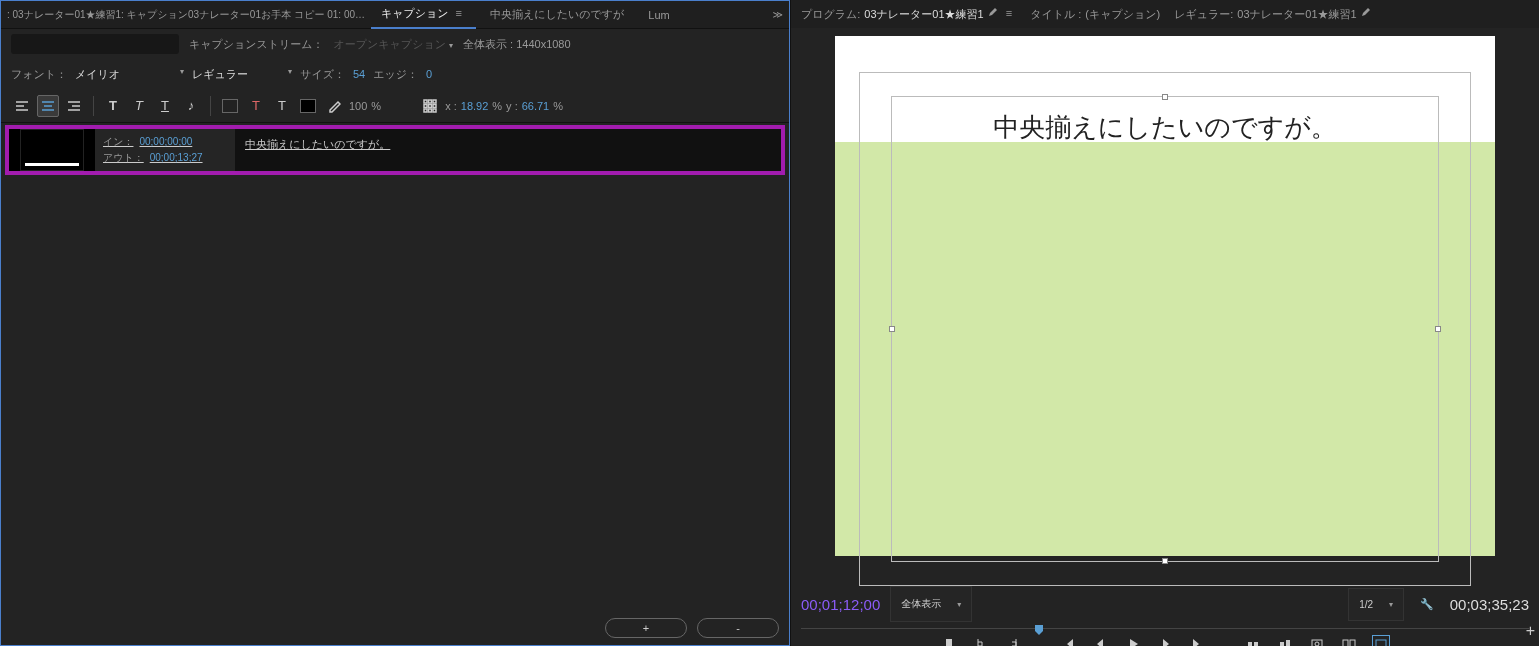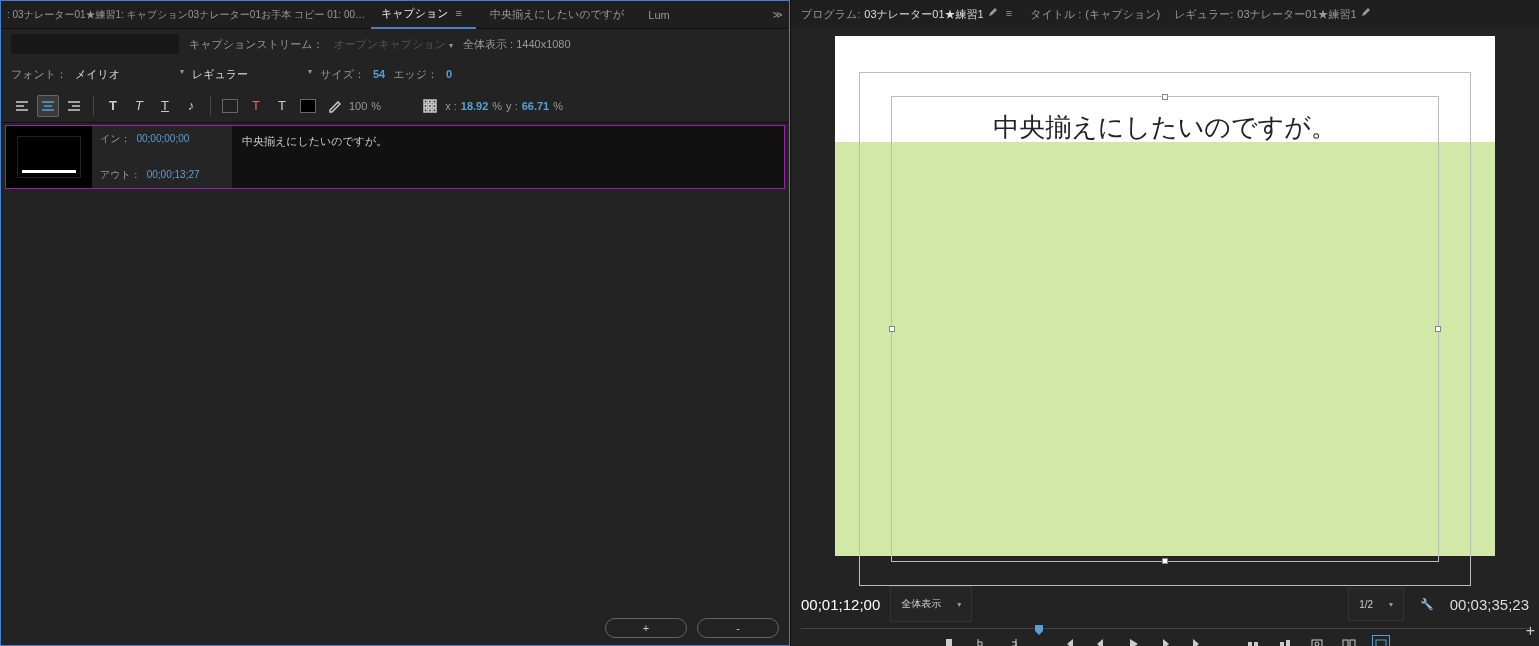--- a/index.html
+++ b/index.html
@@ -11,31 +11,31 @@
 .tab.active { color: #eee; border-bottom: 2px solid #4a7fcc; }
 .tab-title { color: #999; font-size: 10px; white-space: nowrap; overflow: hidden; text-overflow: ellipsis; max-width: 360px; }
 .tab-menu { color: #999; padding: 0 4px; }
 .expand { margin-left: auto; color: #999; font-size: 10px; }
 .search-row { display: flex; align-items: center; height: 30px; padding: 4px 10px; gap: 10px; }
 .search-input { background: #171717; border: none; border-radius: 3px; height: 20px; width: 168px; padding: 0 6px; color: #ccc; font-size: 11px; }
 .label { color: #999; font-size: 11px; }
 .disabled-txt { color: #555; }
 .row { display: flex; align-items: center; height: 30px; padding: 0 10px; gap: 8px; }
 .dropdown { background: transparent; border: none; color: #ddd; display: flex; align-items: flex-start; gap: 60px; cursor: pointer; }
-.dropdown-sm { gap: 60px; }
+.dropdown-sm { gap: 40px; }
 .chev { font-size: 8px; color: #999; }
-.value-blue { color: #5a9fd4; font-size: 11px; font-weight: bold; }
+.value-blue { color: #5a9fd4; font-size: 11px; }
 .toolbar-row { display: flex; align-items: center; height: 34px; padding: 0 10px; gap: 4px; border-bottom: 1px solid #111; }
 .tool-btn { width: 22px; height: 22px; display: flex; align-items: center; justify-content: center; color: #ccc; cursor: pointer; border-radius: 2px; }
 .tool-btn.active { background: #3a3a3a; border: 1px solid #666; }
 .tool-btn svg { width: 14px; height: 14px; stroke: #ccc; fill: none; stroke-width: 1.5; }
 .sep { width: 1px; height: 20px; background: #444; margin: 0 4px; }
 .color-sw { width: 16px; height: 14px; border: 1px solid #666; }
 .caption-list { flex: 1; padding: 2px 4px; overflow: auto; }
-.caption-row { display: flex; height: 64px; background: #171717; border: 1px solid #a21caf; }
+.caption-row { display: flex; height: 50px; background: #171717; border: 4px solid #a21caf; text-decoration: underline; }
 .thumb { width: 86px; height: 100%; background: #000; display: flex; align-items: center; justify-content: center; }
 .thumb-inner { width: 64px; height: 42px; background: #000; border: 1px solid #222; position: relative; }
 .thumb-cap { position: absolute; bottom: 4px; left: 4px; right: 4px; height: 3px; background: #fff; }
 .tc-col { width: 140px; display: flex; flex-direction: column; justify-content: space-between; padding: 6px 8px; background: #252525; }
 .tc-lbl { color: #999; font-size: 10px; text-align: right; }
 .tc-val { color: #5a9fd4; font-size: 10px; margin-left: 6px; }
 .cap-text { flex: 1; background: #111; padding: 8px 10px; color: #ccc; font-size: 11px; }
 .footer { height: 34px; display: flex; align-items: center; justify-content: flex-end; padding: 0 10px; gap: 10px; }
 .pill-btn { width: 82px; height: 20px; border: 1px solid #666; border-radius: 10px; background: transparent; color: #ccc; display: flex; align-items: center; justify-content: center; cursor: pointer; }
 
@@ -44,21 +44,21 @@
 .pen-icon { width: 10px; height: 10px; }
 .monitor-wrap { flex: 1; display: flex; align-items: flex-start; justify-content: center; padding: 8px 0 0 0; background: #232323; }
 .monitor { width: 660px; height: 520px; background: #fff; position: relative; }
 .green-area { position: absolute; left: 0; right: 0; top: 106px; bottom: 0; background: #d2e8a8; }
 .safe-outer { position: absolute; left: 24px; right: 24px; top: 36px; height: 514px; border: 1px solid #bbb; }
 .safe-inner { position: absolute; left: 56px; right: 56px; top: 60px; height: 466px; border: 1px solid #bbb; }
 .caption-text { position: absolute; top: 74px; left: 0; right: 0; text-align: center; font-size: 26px; color: #222; font-weight: 400; }
 .handle { position: absolute; width: 6px; height: 6px; background: #fff; border: 1px solid #888; }
 .controls { height: 64px; background: #232323; display: flex; flex-direction: column; }
 .ctrl-top { display: flex; align-items: center; padding: 4px 10px; gap: 10px; }
-.tc-display { color: #ffffff; font-size: 15px; font-weight: 500; }
+.tc-display { color: #8b5cf6; font-size: 15px; font-weight: 500; }
 .tc-end { color: #ddd; font-size: 15px; font-weight: 500; margin-left: auto; }
 .fit { background: #252525; border: 1px solid #333; padding: 10px 10px; color: #ccc; font-size: 10px; display: flex; align-items: center; gap: 16px; }
 .ruler { height: 20px; margin: 2px 10px; background: repeating-linear-gradient(90deg, #555 0, #555 1px, transparent 1px, transparent 12px); position: relative; border-top: 1px solid #444; }
 .playhead { position: absolute; top: -4px; left: 234px; width: 8px; height: 10px; background: #5a9fd4; clip-path: polygon(0 0, 100% 0, 100% 60%, 50% 100%, 0 60%); }
 .transport { display: flex; align-items: center; justify-content: center; gap: 14px; padding: 4px 10px; }
 .tbtn { width: 18px; height: 18px; display: flex; align-items: center; justify-content: center; color: #ccc; cursor: pointer; }
 .tbtn svg { width: 14px; height: 14px; fill: #ccc; }
 .plus-right { position: absolute; right: 4px; bottom: 6px; color: #ccc; font-size: 16px; }
 </style>
 </head>

